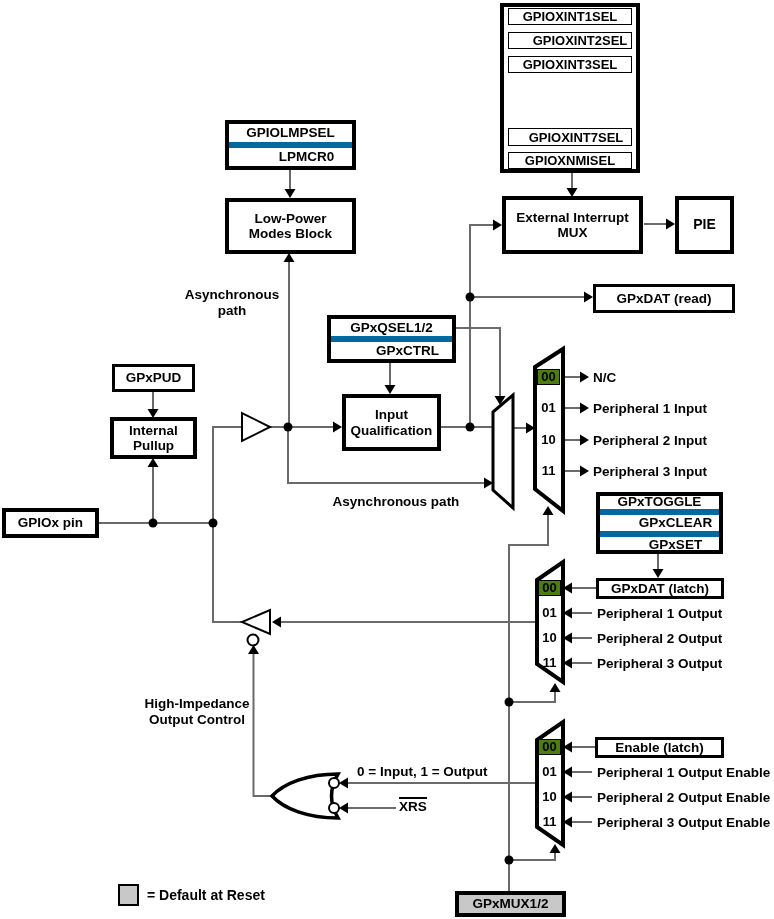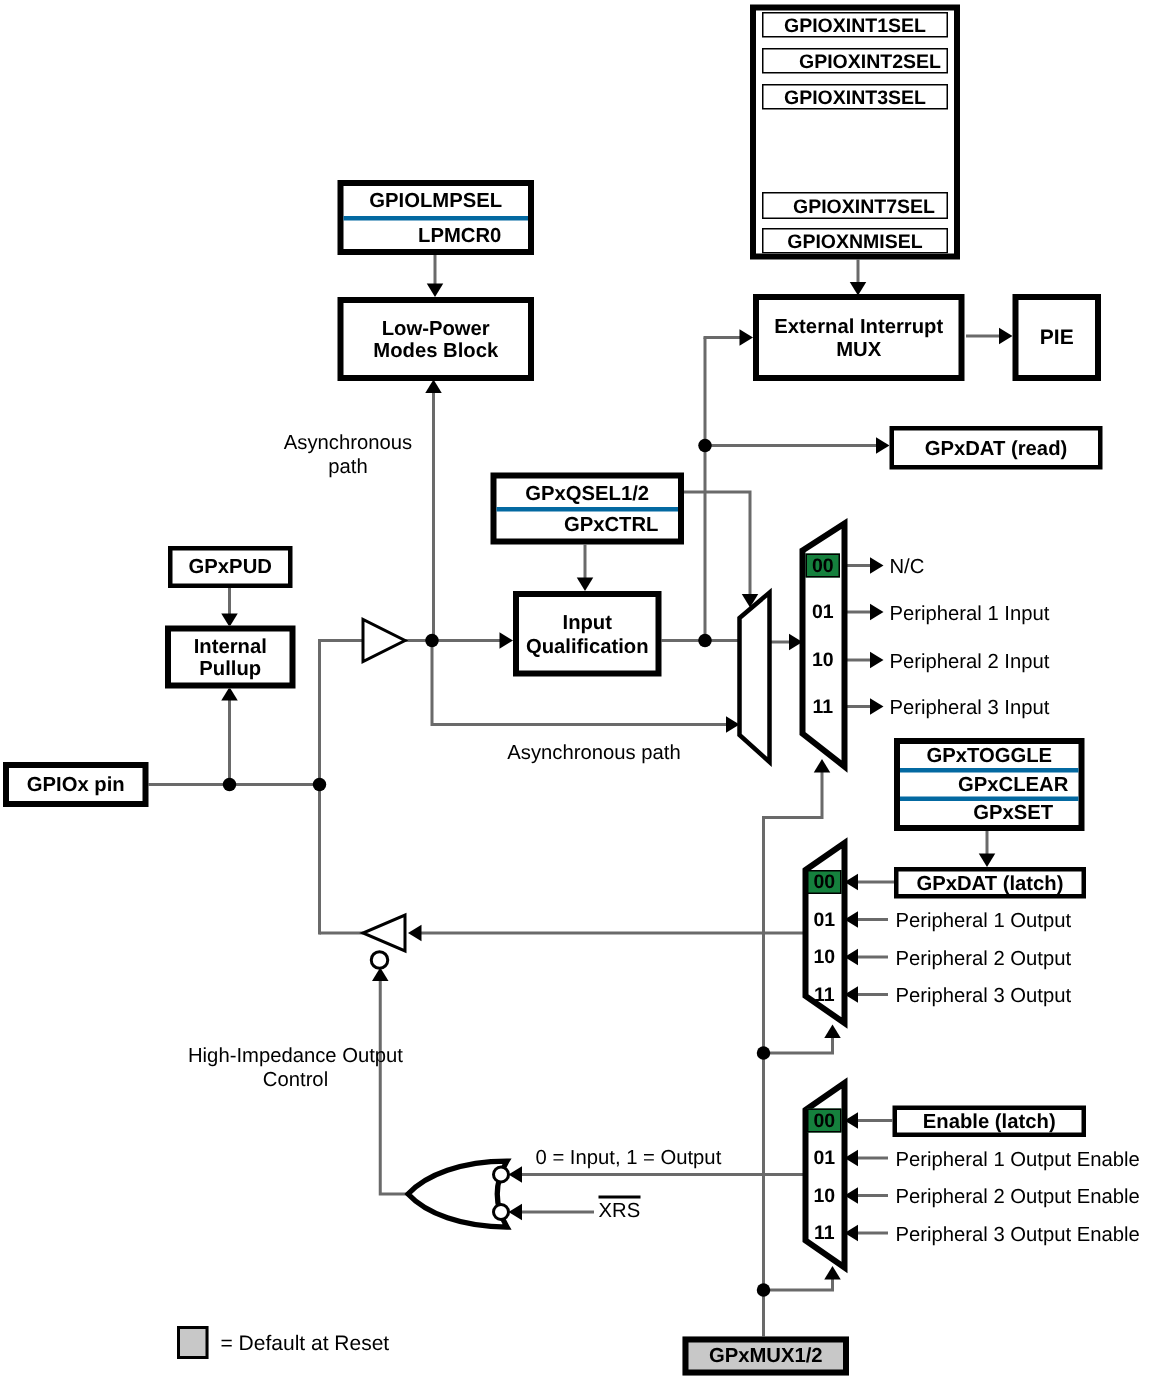--- a/index.html
+++ b/index.html
@@ -5,30 +5,30 @@
   html,body{margin:0;padding:0;background:#fff;}
   #canvas{position:relative;width:774px;height:919px;background:#ffffff;overflow:hidden;
           font-family:"Liberation Sans","DejaVu Sans",sans-serif;color:#000;}
   *{box-sizing:border-box;}
   .box{position:absolute;background:#fff;border:4px solid #000;display:flex;
        align-items:center;justify-content:center;text-align:center;
        font-weight:bold;font-size:13.5px;line-height:1.12;}
   .b3{border-width:3px;}
   .stack{flex-direction:column;padding:0;align-items:stretch;}
   .stack .row{flex:1;display:flex;align-items:center;justify-content:center;}
-  .stack .row + .row{border-top:3px solid #0369a1;padding-left:32px;}
+  .stack .row + .row{border-top:6px solid #0369a1;padding-left:32px;}
   .cellthin{position:absolute;background:#fff;border:1.5px solid #000;
             font-weight:bold;font-size:13px;text-align:center;display:flex;
             align-items:center;justify-content:center;}
-  .lbl{position:absolute;font-weight:normal;font-size:13.5px;line-height:1.15;
+  .lbl{position:absolute;font-weight:bold;font-size:13.5px;line-height:1.15;
        white-space:nowrap;}
   .lbl.wrap{white-space:normal;text-align:center;}
   .num{position:absolute;width:23px;height:16px;font-weight:bold;font-size:13px;
        text-align:center;line-height:15px;}
-  .num-gray{background:#15803d;border:1.5px solid #000;line-height:13px;}
+  .num-gray{background:#4d7c0f;border:1.5px solid #000;line-height:13px;}
   .graybox{position:absolute;background:#c8c8c8;border:2px solid #000;}
   .gray-fill{background:#c8c8c8;}
   .overline{border-top:2px solid #000;padding-top:0px;}
   svg{position:absolute;left:0;top:0;}
   svg .wire{stroke:#6a6a6a;stroke-width:2;fill:none;}
   svg .shape{fill:#fff;stroke:#000;}
   svg .ah{fill:#000;stroke:none;}
   svg .dot{fill:#000;stroke:none;}
 </style>
 </head>

